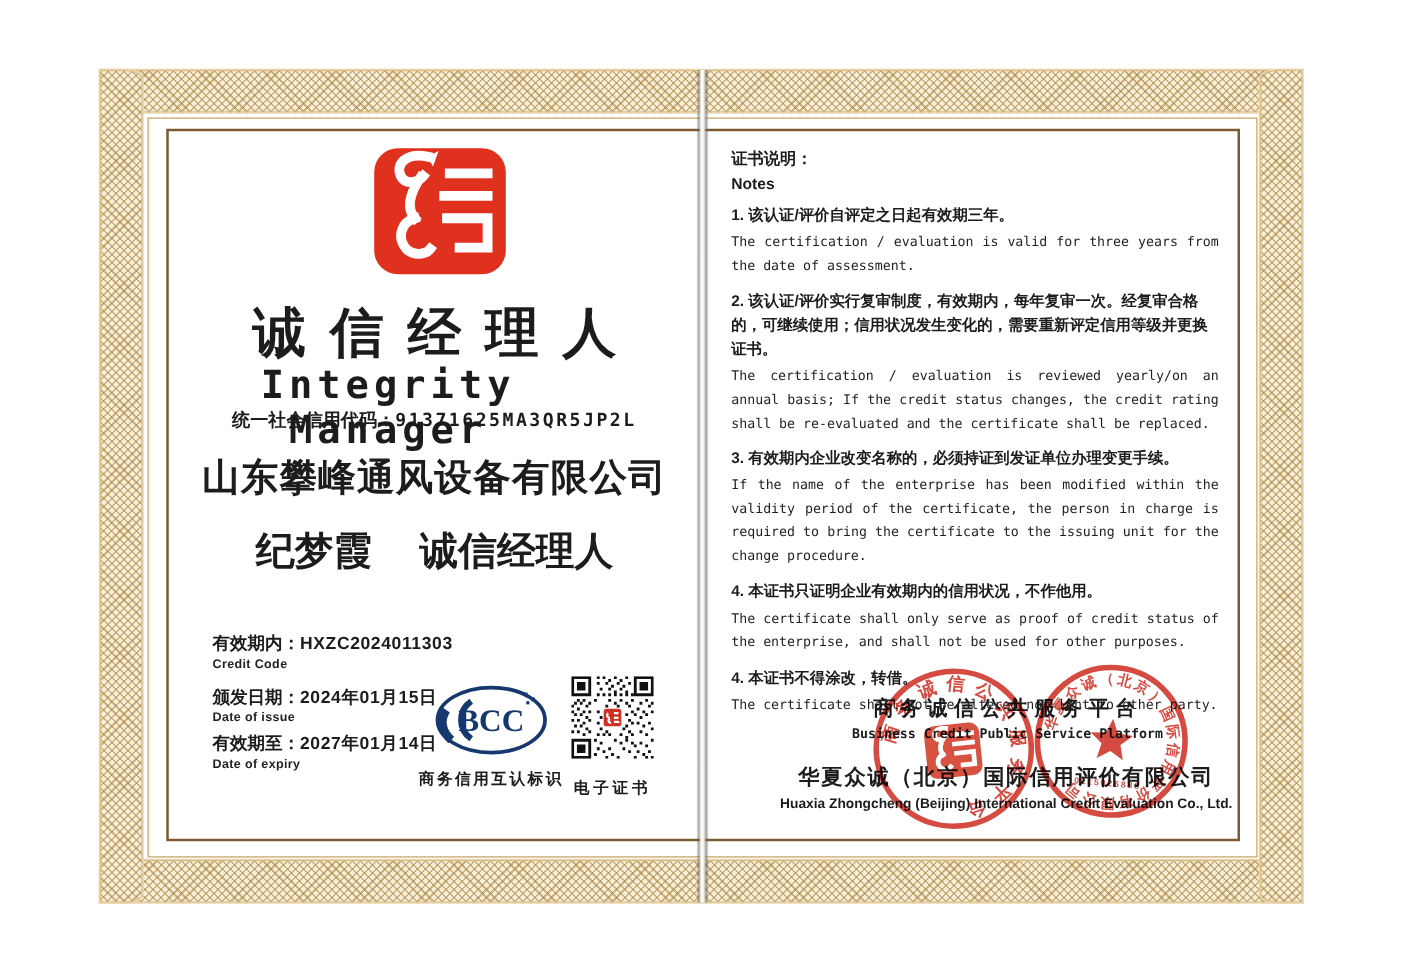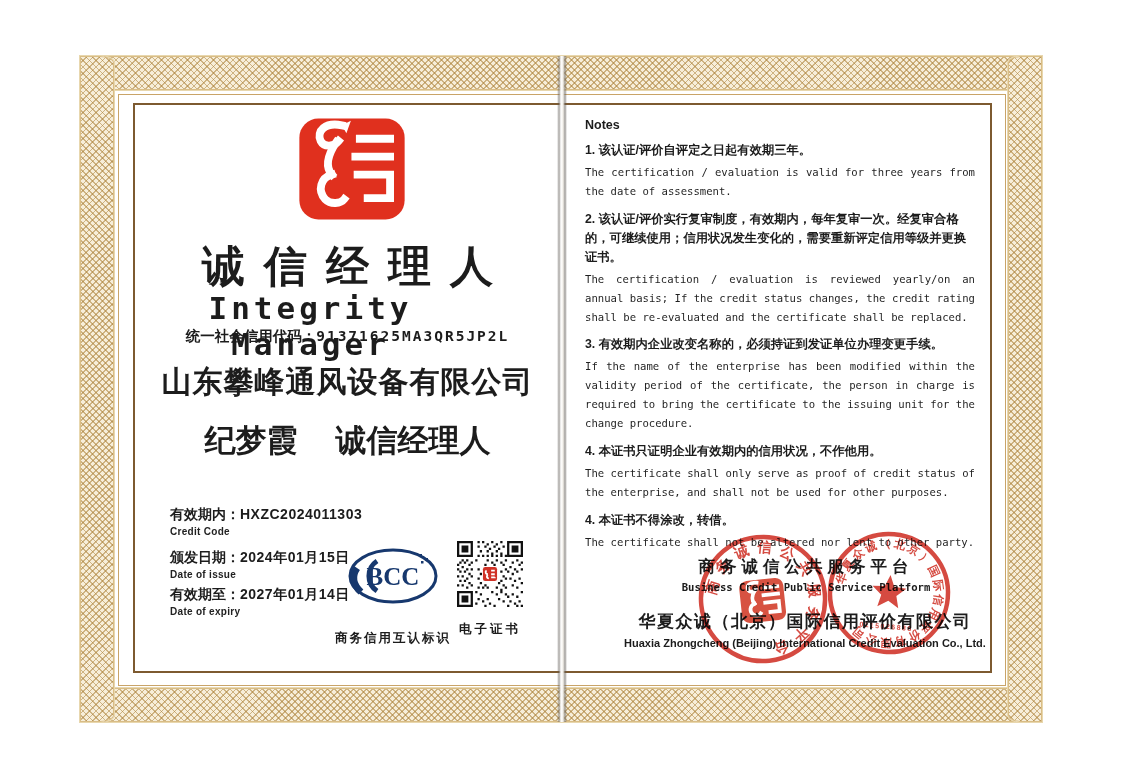--- a/index.html
+++ b/index.html
@@ -40,21 +40,21 @@
 
   .inforow{left:170px;width:220px;text-align:left;}
   .inforow .cn{font-size:14px;font-weight:bold;}
   .inforow .cn .val{letter-spacing:.5px;}
   .inforow .en{font-size:10px;font-weight:bold;color:#222;margin-top:2px;letter-spacing:.3px;}
   .r1{top:506px;} .r2{top:549px;} .r3{top:586px;} .r4{top:620px;}
   .r4 .urls{display:inline-block;vertical-align:top;font-size:15px;font-weight:bold;}
   .r4 .lbl{font-size:14px;font-weight:bold;vertical-align:top;padding-top:1px;display:inline-block;}
 
   .bcc-wrap{left:330px;top:546px;width:126px;text-align:center;}
-  .bcc-caption{margin-top:20px;font-size:12.5px;font-weight:bold;letter-spacing:2px;}
+  .bcc-caption{margin-top:4px;font-size:12.5px;font-weight:bold;letter-spacing:2px;}
   .qr-wrap{left:452px;top:541px;width:76px;text-align:center;}
   .qr-caption{margin-top:10px;font-size:12.5px;font-weight:bold;letter-spacing:3px;}
 
   
   .notes{left:585px;top:118px;width:390px;}
   .notes-title{font-size:13px;font-weight:bold;margin:0 0 4px 0;}
   .notes-sub{font-size:12.5px;font-weight:bold;margin:0 0 8px 0;}
   .n-cn{font-size:12.3px;font-weight:bold;line-height:1.55;margin:9px 0 3px 0;}
   .n-en{font-family:"DejaVu Sans Mono",monospace;font-size:10.6px;line-height:1.78;margin:0;text-align:justify;color:#1f1f1f;}
 
@@ -153,20 +153,21 @@
         </g>
       <rect x="11.4" y="11.4" width="6.2" height="6.2" rx="1" fill="#d03126"></rect>
       <g stroke="#fff" stroke-width="0.8" fill="none">
         <path d="M15,13 h1.6 M15,14.6 h1.6 M13,13 c-0.8,0.6 -0.4,1.6 0.6,1.6 M13.6,15 c-0.8,0.4 -0.6,1.4 0.4,1.4 M15,16 h1.6 v-0.1"></path>
       </g>
     </svg>
     <div class="qr-caption">电子证书</div>
   </div>
 
   <div class="abs notes">
+    <p class="notes-title">证书说明：</p>
     <p class="notes-sub">Notes</p>
 
     <p class="n-cn">1. 该认证/评价自评定之日起有效期三年。</p>
     <p class="n-en">The certification / evaluation is valid for three years from the date of assessment.</p>
 
     <p class="n-cn">2. 该认证/评价实行复审制度，有效期内，每年复审一次。经复审合格的，可继续使用；信用状况发生变化的，需要重新评定信用等级并更换证书。</p>
     <p class="n-en">The certification / evaluation is reviewed yearly/on an annual basis; If the credit status changes, the credit rating shall be re-evaluated and the certificate shall be replaced.</p>
 
     <p class="n-cn">3. 有效期内企业改变名称的，必须持证到发证单位办理变更手续。</p>
     <p class="n-en">If the name of the enterprise has been modified within the validity period of the certificate, the person in charge is required to bring the certificate to the issuing unit for the change procedure.</p>

